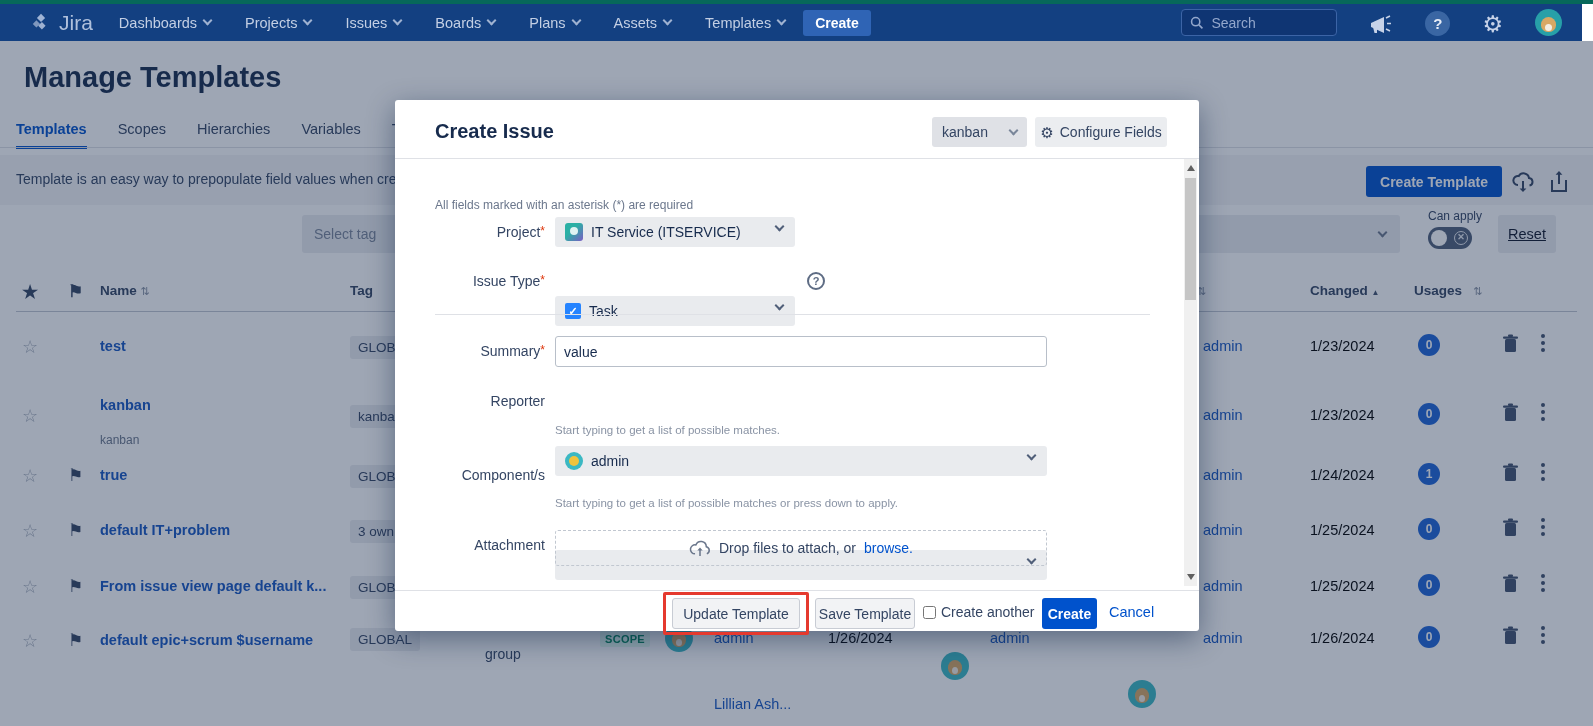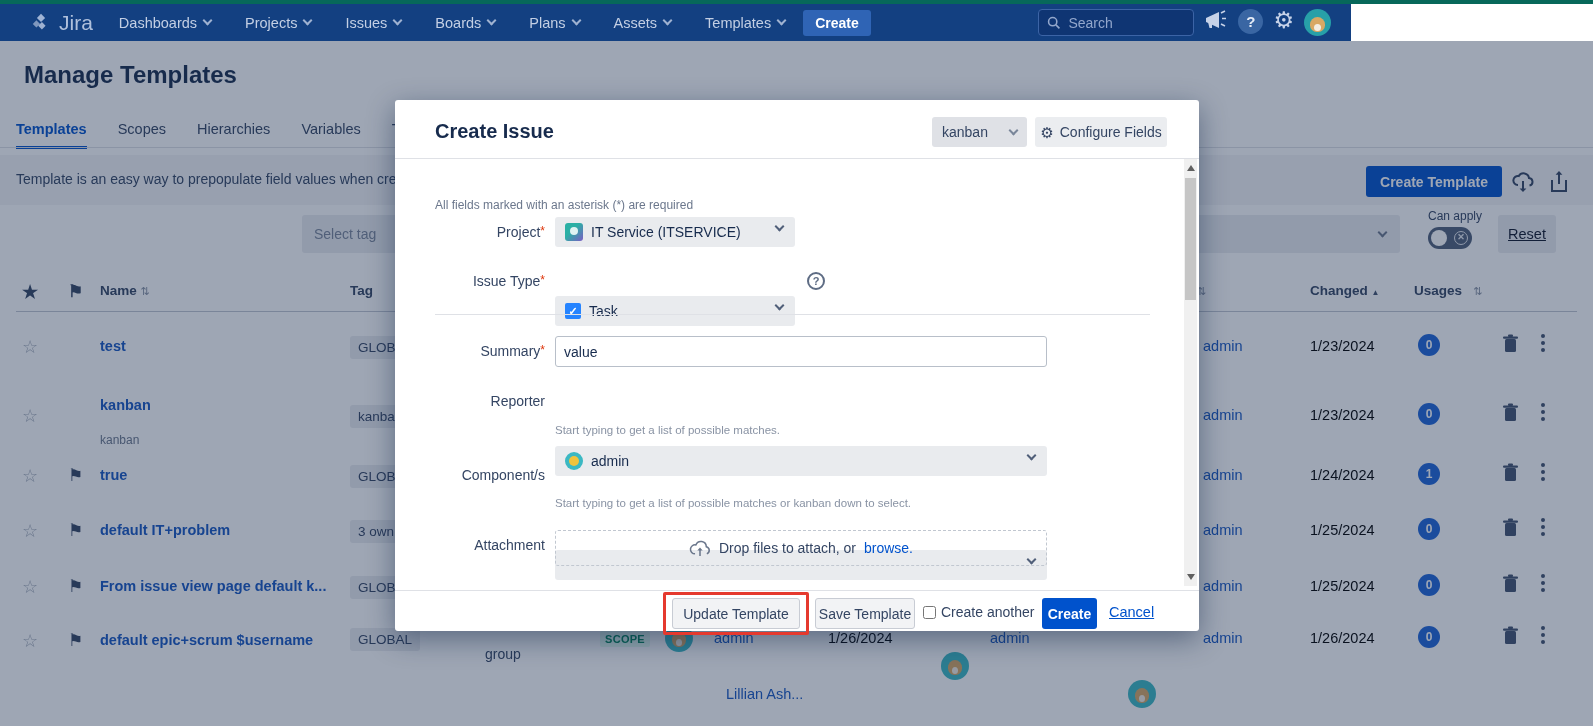--- a/index.html
+++ b/index.html
@@ -2,39 +2,39 @@
 <html><head>
 <meta charset="utf-8">
 <style>
   * { margin:0; padding:0; box-sizing:border-box; }
   html,body { width:1593px; height:726px; overflow:hidden; }
   body { font-family:"Liberation Sans", sans-serif; background:#fff; position:relative; }
   .abs { position:absolute; }
 
   
   .top-strip { left:0; top:0; width:1593px; height:4px; background:#07685A; z-index:20; }
-  .navbar { left:0; top:4px; width:1351px; height:37px; background:#134081; z-index:20; display:flex; align-items:center; }
+  .navbar { left:0; top:4px; width:1582px; height:37px; background:#134081; z-index:20; display:flex; align-items:center; }
   .brand { display:flex; align-items:center; gap:7px; margin-left:30px; color:#AFC0DC; font-size:21px; }
   .nav-items { display:flex; align-items:center; margin-left:26px; gap:34px; }
   .nav-item { color:#C3CFE4; font-size:14.5px; display:flex; align-items:center; gap:7px; cursor:pointer; }
   .chev { width:7px; height:7px; border-right:2px solid #9FB2D1; border-bottom:2px solid #9FB2D1; transform:rotate(45deg); margin-top:-4px; }
   .nav-create { margin-left:18px; background:#2F64B5; color:#fff; font-size:14px; font-weight:bold; padding:5px 12px; border-radius:3px; cursor:pointer; }
-  .nav-right { margin-left:auto; display:flex; align-items:flex-start; gap:10px; margin-right:20px; }
+  .nav-right { margin-left:auto; display:flex; align-items:flex-end; gap:32px; margin-right:20px; }
   .nav-search { width:156px; height:27px; background:#0F3573; border:1px solid #3C64A6; border-radius:4px; display:flex; align-items:center; padding:0 8px; gap:7px; }
   .nav-search input { background:transparent; border:none; outline:none; color:#CBD6EA; font-size:14px; width:110px; font-family:"Liberation Sans",sans-serif; }
   .nav-search input::placeholder { color:#93A7CC; }
   .nav-glyph { color:#C6D2E8; font-size:20px; cursor:pointer; line-height:1; }
   .help-circle { width:25px; height:25px; border-radius:50%; background:#3A66A3; color:#E7EDF7; font-size:15px; font-weight:bold; display:flex; align-items:center; justify-content:center; cursor:pointer; }
   .avatar-nav { width:27px; height:27px; border-radius:50%; background:#27A0A8; position:relative; cursor:pointer; overflow:hidden; }
   .avatar-nav::after { content:""; position:absolute; left:6px; top:8px; width:15px; height:15px; border-radius:50% 50% 45% 45%; background:#D8A864; }
   .avatar-nav::before { content:""; position:absolute; left:10px; top:15px; width:7px; height:7px; border-radius:50%; background:#F3EDE2; z-index:1; }
 
   
   .page { left:0; top:41px; width:1593px; height:685px; background:#fff; z-index:1; }
-  .page-title { left:24px; top:20px; font-size:24px; font-weight:bold; color:#172B4D; }
+  .page-title { left:24px; top:20px; font-size:29px; font-weight:bold; color:#172B4D; }
   .tabs { left:16px; top:80px; display:flex; gap:31px; font-size:14.5px; color:#344563; }
   .tab { padding-bottom:9px; cursor:pointer; }
   .tab.active { color:#0052CC; font-weight:bold; border-bottom:3px solid #0052CC; }
   .tabs-rule { left:0; top:106px; width:1593px; height:1px; background:#DFE1E6; }
   .desc-band { left:0; top:114px; width:1593px; height:50px; background:#F4F5F7; }
   .desc-text { left:16px; top:130px; font-size:14px; color:#344563; }
   .btn-primary { background:#0052CC; color:#fff; font-weight:bold; font-size:14px; border-radius:3px; display:flex; align-items:center; justify-content:center; cursor:pointer; }
   .create-template { left:1366px; top:125px; width:136px; height:31px; }
   .filter-input { height:38px; background:#EBECF0; border:none; border-radius:3px; font-size:14px; color:#344563; padding:0 12px; font-family:"Liberation Sans",sans-serif; outline:none; }
   .filter-input::placeholder { color:#7A869A; }
@@ -333,21 +333,21 @@
         <rect x="3" y="5" width="11" height="13" rx="1.5" fill="#42526E"></rect>
         <rect x="1" y="2.5" width="15" height="2.2" rx="1" fill="#42526E"></rect>
         <rect x="6" y="0.5" width="5" height="2.5" rx="1" fill="#42526E"></rect>
       </svg>
     <div class="abs kebab" style="left:1541px; top:2px;">
         <i></i>
         <i></i>
         <i></i>
       </div>
 
-    <a class="abs row-link" style="left:714px; top:62px; font-weight:normal;margin-left:12px;">Lillian Ash...</a>
+    <a class="abs row-link" style="left:714px; top:72px; font-weight:normal;">Lillian Ash...</a>
   </div>
 </div>
 
 <div class="abs blanket"></div>
 
 <div class="abs modal">
   <div class="abs modal-title">Create Issue</div>
   <div class="abs tpl-select">
     <span>kanban</span>
       <span class="chev"></span>
@@ -387,21 +387,21 @@
     <span class="rep-avatar"></span>
     <span>admin</span>
     <span class="chev"></span>
   </div>
   <div class="abs helper" style="left:160px; top:324px;">Start typing to get a list of possible matches.</div>
 
   <div class="abs f-label" style="left:40px; top:367px;">Component/s</div>
   <div class="abs sel" style="left:160px; top:360px; width:492px;">
     <span class="chev"></span>
   </div>
-  <div class="abs helper" style="left:160px; top:397px;">Start typing to get a list of possible matches or kanban down to select.</div>
+  <div class="abs helper" style="left:160px; top:397px;">Start typing to get a list of possible matches or press down to apply.</div>
 
   <div class="abs f-label" style="left:40px; top:437px;">Attachment</div>
   <div class="abs attach-box" style="left:160px; top:430px; width:492px;">
     <svg width="22" height="18" viewBox="0 0 24 20">
         <path fill="none" stroke="#6B778C" stroke-width="1.7" d="M6.5 16.5a5 5 0 1 1 .9-9.9A6 6 0 0 1 19 8.5a4.2 4.2 0 0 1 .6 8"></path>
         <path stroke="#6B778C" stroke-width="1.7" fill="none" d="M12 19v-7"></path>
         <path fill="#6B778C" d="M12 9.5l3 3.4H9z"></path>
       </svg>
     <span>Drop files to attach, or</span>
     <span class="browse-link">browse.</span>
@@ -415,14 +415,14 @@
 
   <div class="abs foot-rule"></div>
   <div class="abs btn-gray" style="left:277px; top:498px; width:128px; height:31px;">Update Template</div>
   <div class="abs red-frame"></div>
   <div class="abs btn-gray" style="left:420px; top:498px; width:100px; height:31px;">Save Template</div>
   <label class="abs create-another" style="left:528px; top:504px;">
     <input type="checkbox" style="">
     <span>Create another</span>
   </label>
   <div class="abs btn-primary" style="left:647px; top:498px; width:55px; height:31px;">Create</div>
-  <div class="abs cancel-link" style="left:714px; top:504px;text-decoration:underline;">Cancel</div>
+  <div class="abs cancel-link" style="left:714px; top:504px;">Cancel</div>
 </div>
 
 </body></html>

